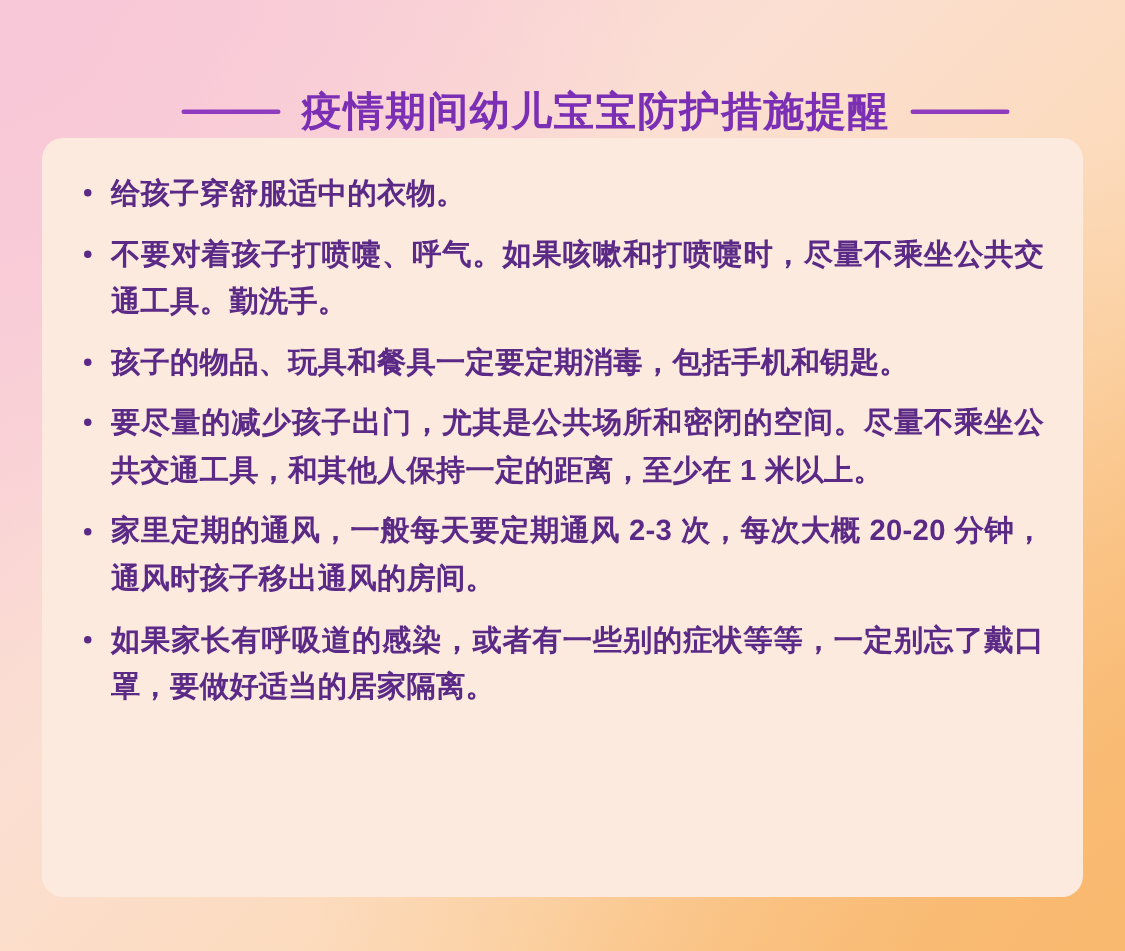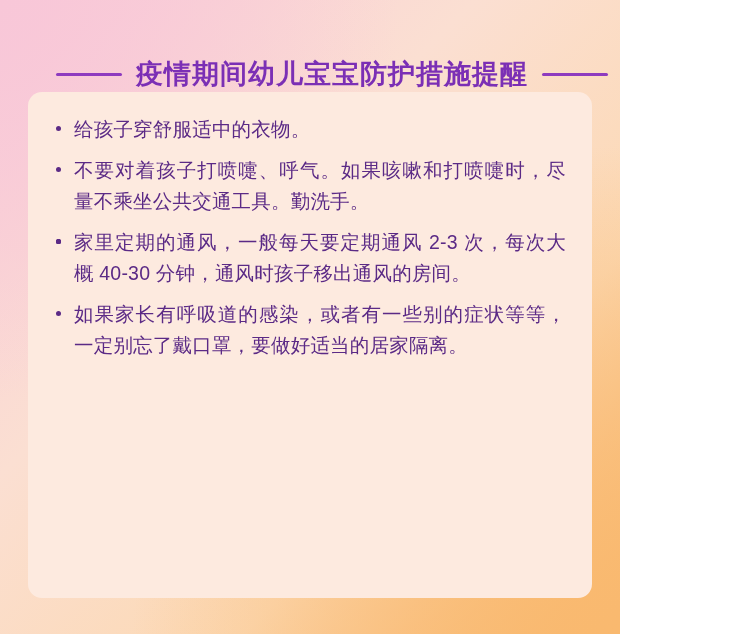--- a/index.html
+++ b/index.html
@@ -7,21 +7,21 @@
     padding: 0;
   }
   body {
     width: 750px;
     height: 634px;
     font-family: "Liberation Sans", sans-serif;
     background: #ffffff;
   }
   .poster {
     position: relative;
-    width: 620px;
+    width: 750px;
     height: 634px;
     box-sizing: border-box;
     background:
       radial-gradient(circle at 0% 0%, #f8c7d8 0%, rgba(248,199,216,0) 45%),
       radial-gradient(circle at 100% 100%, #f9b96f 0%, rgba(249,185,111,0) 55%),
       linear-gradient(135deg, #f9cbd9 0%, #fbdfd2 38%, #fcd9b4 70%, #f9b66b 100%);
     overflow: hidden;
     padding-left: 44px;
   }
   .title-row {
@@ -62,20 +62,21 @@
   }
   .item {
     position: relative;
     color: #5b2a86;
     font-size: 19.5px;
     line-height: 1.62;
     padding-left: 20px;
     margin-bottom: 9px;
     text-align: justify;
     letter-spacing: 0.2px;
+    font-weight: bold;
   }
   .item:last-child {
     margin-bottom: 12px;
   }
   .bullet {
     position: absolute;
     left: 2px;
     top: 0.62em;
     width: 5px;
     height: 5px;
@@ -99,27 +100,29 @@
       <li class="item">
         <span class="bullet"></span>
         <span>给孩子穿舒服适中的衣物。</span>
       </li>
       <li class="item">
         <span class="bullet"></span>
         <span>不要对着孩子打喷嚏、呼气。如果咳嗽和打喷嚏时，尽量不乘坐公共交通工具。勤洗手。</span>
       </li>
       <li class="item">
         <span class="bullet"></span>
+        <span>孩子的物品、玩具和餐具一定要定期消毒，包括手机和钥匙。</span>
       </li>
       <li class="item">
         <span class="bullet"></span>
+        <span>要尽量的减少孩子出门，尤其是公共场所和密闭的空间。尽量不乘坐公共交通工具，和其他人保持一定的距离，至少在 1 米以上。</span>
       </li>
       <li class="item">
         <span class="bullet"></span>
-        <span>家里定期的通风，一般每天要定期通风 2-3 次，每次大概 40-30 分钟，通风时孩子移出通风的房间。</span>
+        <span>家里定期的通风，一般每天要定期通风 2-3 次，每次大概 20-20 分钟，通风时孩子移出通风的房间。</span>
       </li>
       <li class="item">
         <span class="bullet"></span>
         <span>如果家长有呼吸道的感染，或者有一些别的症状等等，一定别忘了戴口罩，要做好适当的居家隔离。</span>
       </li>
     </ul>
   </div>
 
 </div>
 

